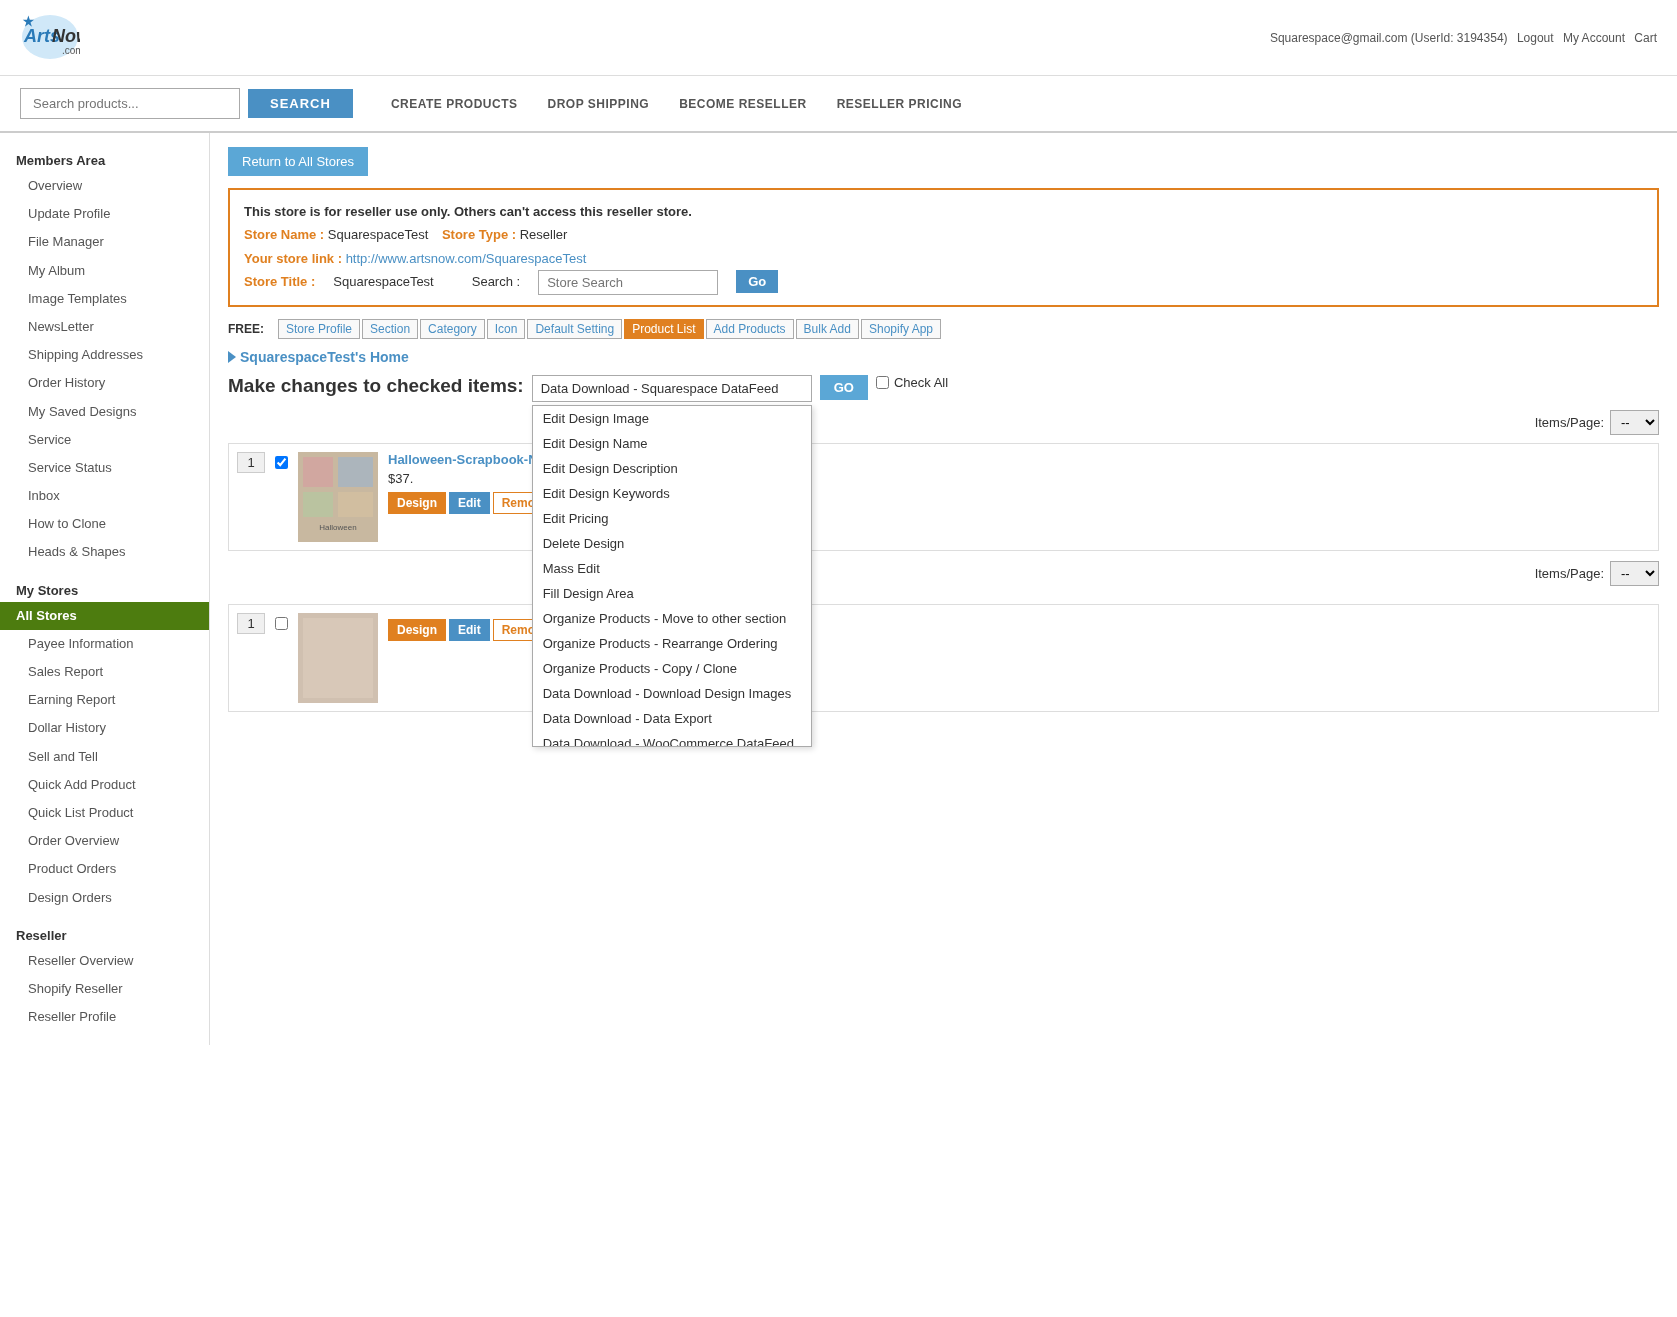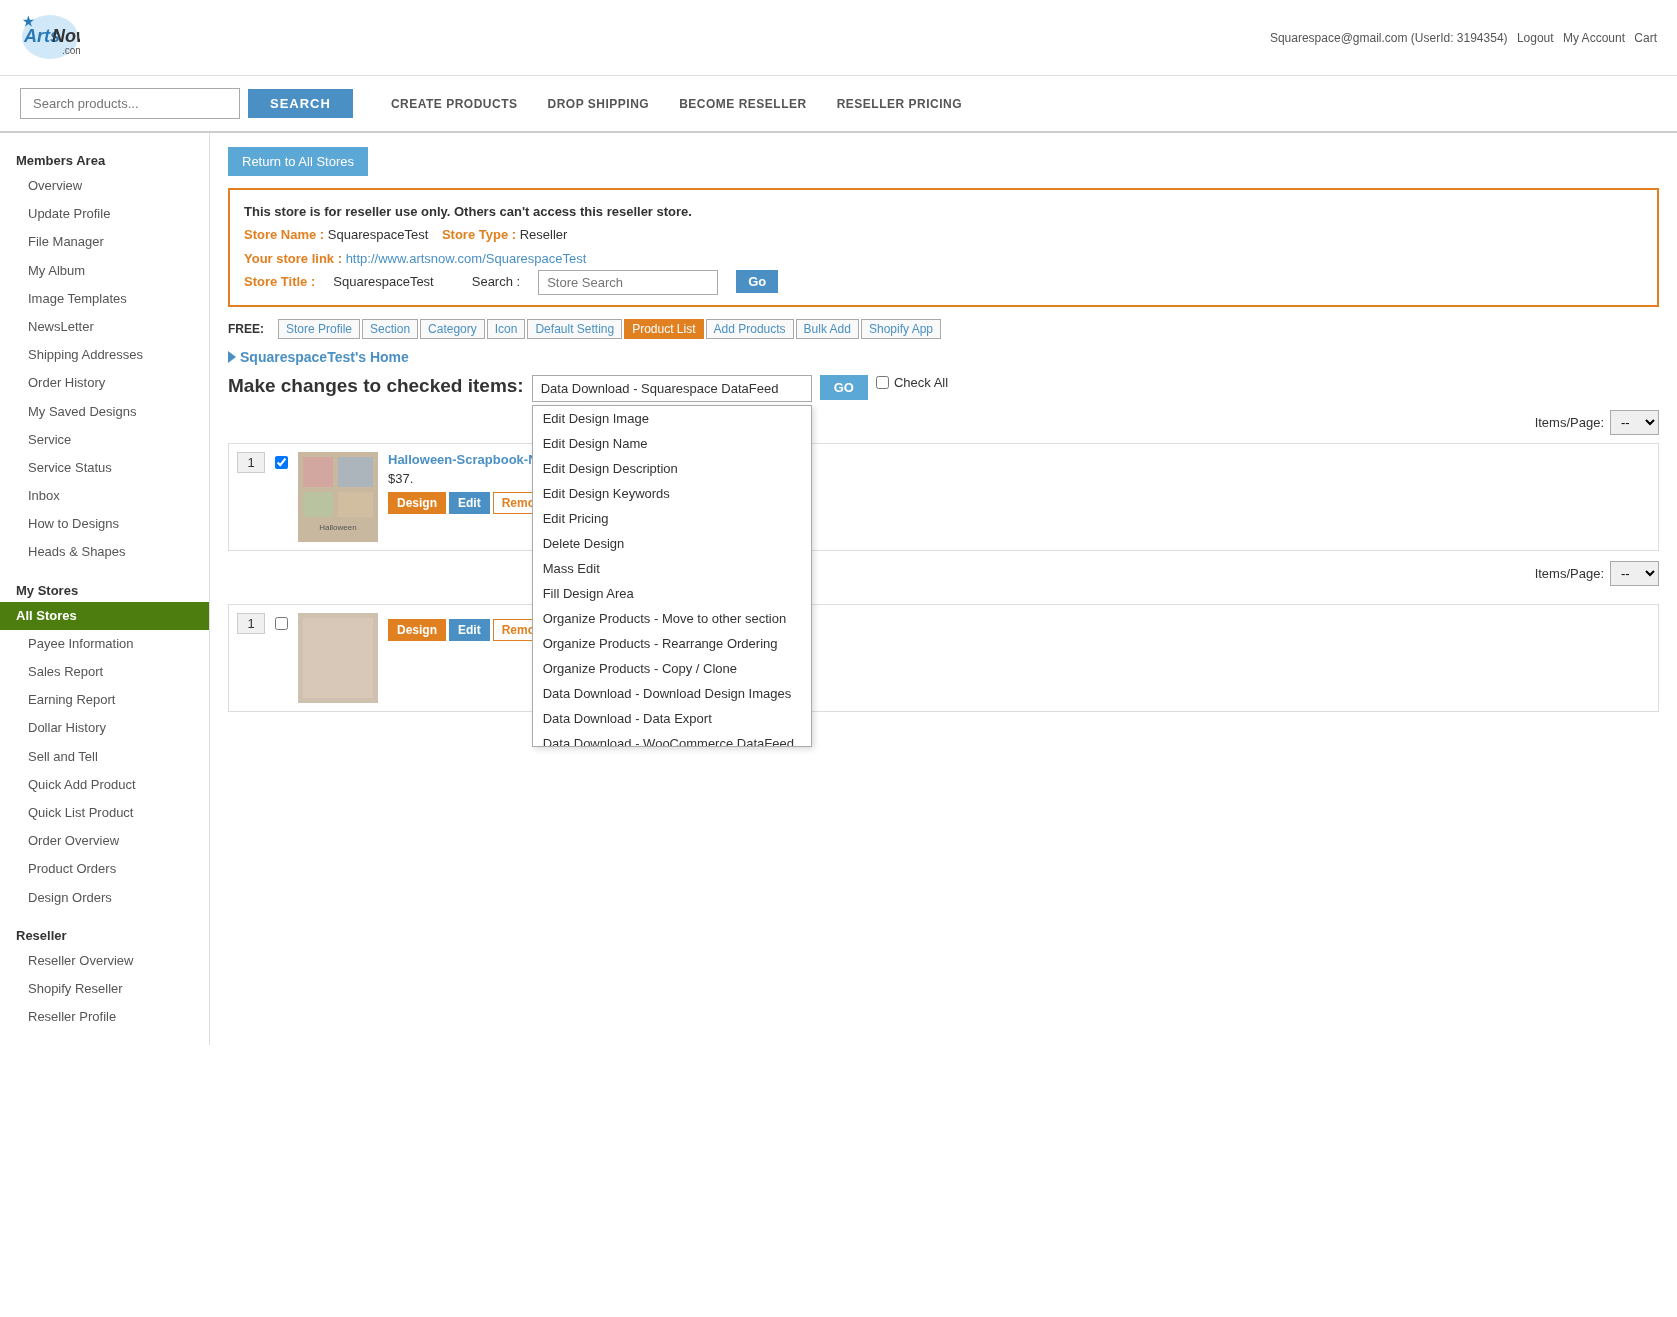--- a/index.html
+++ b/index.html
@@ -341,21 +341,21 @@
     <div class="sidebar-item">File Manager</div>
     <div class="sidebar-item">My Album</div>
     <div class="sidebar-item">Image Templates</div>
     <div class="sidebar-item">NewsLetter</div>
     <div class="sidebar-item">Shipping Addresses</div>
     <div class="sidebar-item">Order History</div>
     <div class="sidebar-item">My Saved Designs</div>
     <div class="sidebar-item">Service</div>
     <div class="sidebar-item">Service Status</div>
     <div class="sidebar-item">Inbox</div>
-    <div class="sidebar-item">How to Designs</div>
+    <div class="sidebar-item">How to Clone</div>
     <div class="sidebar-item">Heads &amp; Shapes</div>
 
     <div class="sidebar-section-title" style="margin-top:10px;">My Stores</div>
     <div class="sidebar-item active">All Stores</div>
     <div class="sidebar-item">Payee Information</div>
     <div class="sidebar-item">Sales Report</div>
     <div class="sidebar-item">Earning Report</div>
     <div class="sidebar-item">Dollar History</div>
     <div class="sidebar-item">Sell and Tell</div>
     <div class="sidebar-item">Quick Add Product</div>

